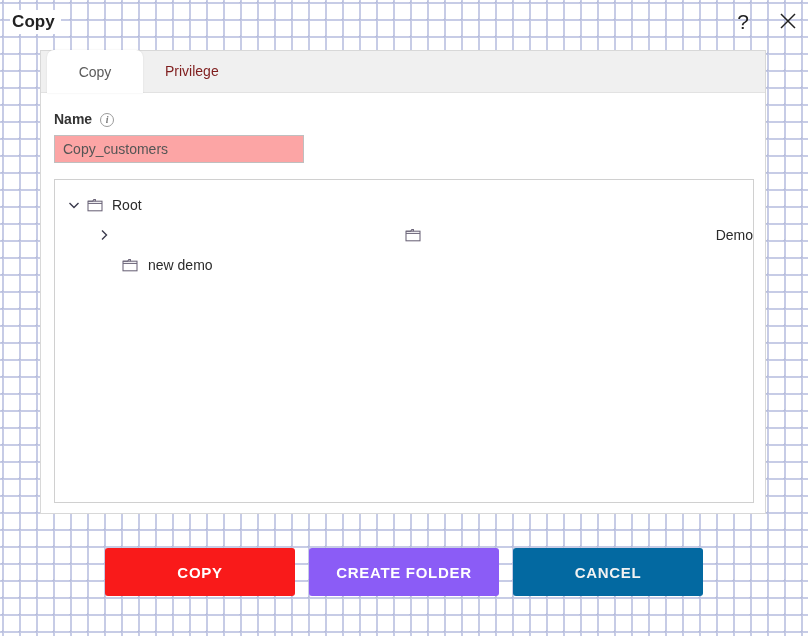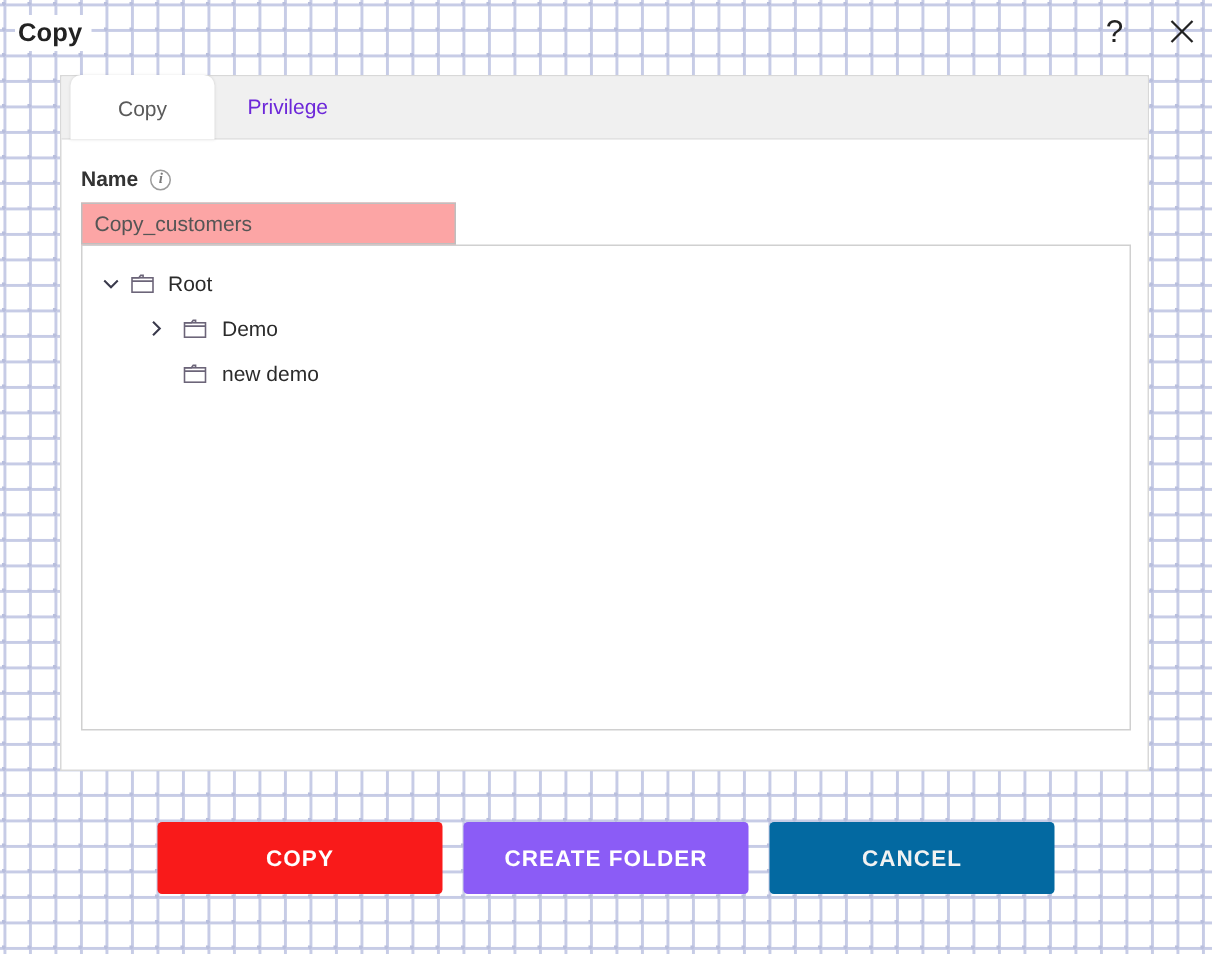--- a/index.html
+++ b/index.html
@@ -78,21 +78,21 @@
     padding-left: 6px;
   }
   .tab {
     height: 42px;
     min-width: 96px;
     padding: 0 22px;
     display: flex;
     align-items: center;
     justify-content: center;
     font-size: 14px;
-    color: #6d28d9;
+    color: #7f1d1d;
     cursor: pointer;
     position: relative;
     background: transparent;
   }
   .tab.active {
     background: #ffffff;
     color: #5a5a5a;
     border-top-left-radius: 7px;
     border-top-right-radius: 7px;
     box-shadow: 0 0 2px rgba(0,0,0,0.10);
@@ -139,21 +139,21 @@
     background: #fca5a5;
     font-family: "Liberation Sans", sans-serif;
     font-size: 14px;
     color: #555555;
     padding: 0 8px;
     outline: none;
   }
 
   
   #tree-box {
-    margin-top: 0;
+    margin-top: 16px;
     width: 700px;
     height: 324px;
     border: 1px solid #d0d0d0;
     background: #ffffff;
     padding: 10px 0 0 0;
     overflow: auto;
   }
   .tree-node {
     display: flex;
     align-items: center;
@@ -258,21 +258,21 @@
         <span class="folder-icon">
           <svg width="16" height="15" viewBox="0 0 16 15" aria-hidden="true">
             <path d="M1 3.2 H5.6 L6.8 1.6 H8.4 V3.2" fill="none" stroke="#6b6478" stroke-width="1.05"></path>
             <rect x="1" y="3.2" width="14" height="9.6" fill="none" stroke="#6b6478" stroke-width="1.05"></rect>
             <line x1="1" y1="5.4" x2="15" y2="5.4" stroke="#6b6478" stroke-width="1.05"></line>
           </svg>
         </span>
         <span class="node-label">Root</span>
       </div>
 
-      <div class="tree-node" style="padding-left:40px;">
+      <div class="tree-node" style="padding-left:40px;justify-content:space-between;">
         <span class="chev">
           <svg width="14" height="14" viewBox="0 0 14 14" aria-hidden="true">
             <polyline points="5,2.5 9.5,7 5,11.5" fill="none" stroke="#3b3b4d" stroke-width="1.4"></polyline>
           </svg>
         </span>
         <span class="folder-icon" style="margin-left:8px;margin-right:10px;">
           <svg width="16" height="15" viewBox="0 0 16 15" aria-hidden="true">
             <path d="M1 3.2 H5.6 L6.8 1.6 H8.4 V3.2" fill="none" stroke="#6b6478" stroke-width="1.05"></path>
             <rect x="1" y="3.2" width="14" height="9.6" fill="none" stroke="#6b6478" stroke-width="1.05"></rect>
             <line x1="1" y1="5.4" x2="15" y2="5.4" stroke="#6b6478" stroke-width="1.05"></line>

